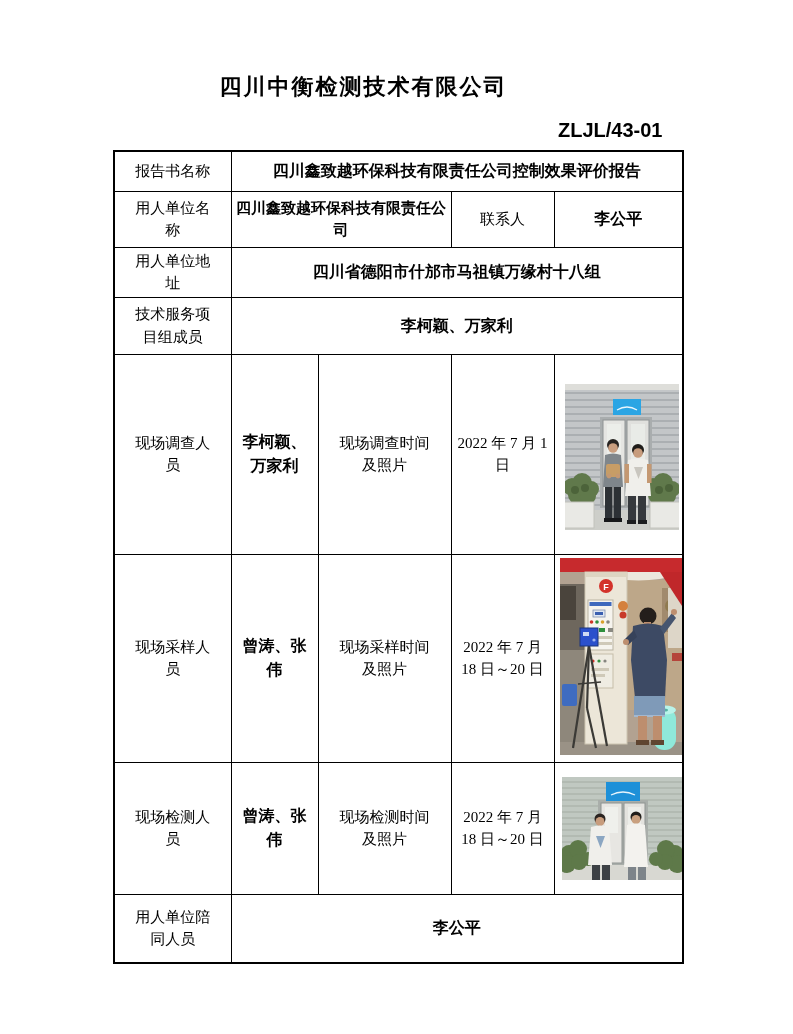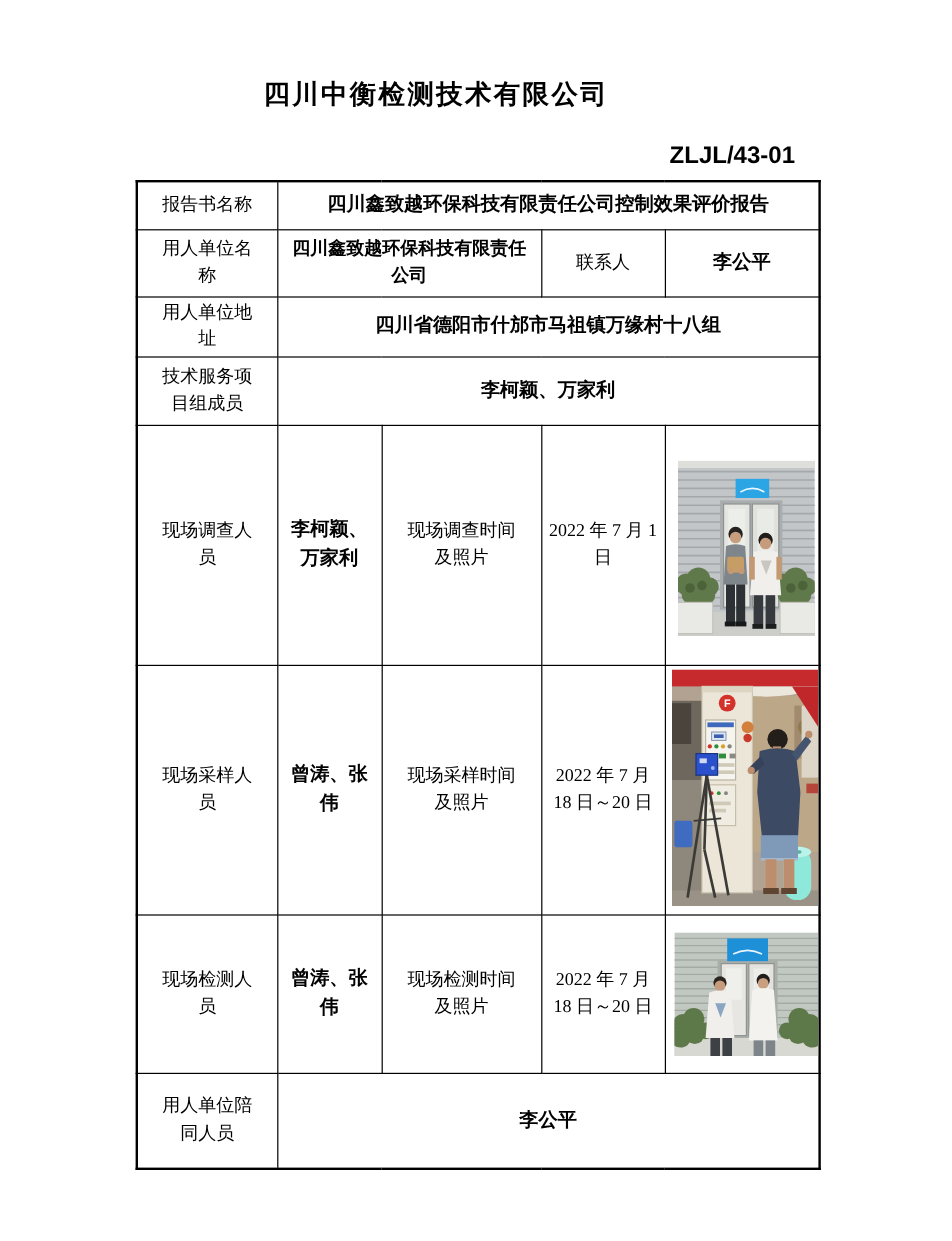--- a/index.html
+++ b/index.html
@@ -7,21 +7,21 @@
     position: relative;
     width: 793px;
     height: 1034px;
     background: #ffffff;
     color: #000;
     font-family: "Liberation Serif", "DejaVu Serif", serif;
     overflow: hidden;
   }
   .doc-title {
     position: absolute;
-    top: 64px; left: 0; width: 727px;
+    top: 72px; left: 0; width: 727px;
     text-align: center;
     font-family: Liberation Mono, monospace;
     font-weight: bold;
     font-size: 22px;
     letter-spacing: 2px;
   }
   .form-title {
     position: absolute;
     top: 112px; left: 210px;
     font-family: "Liberation Sans", "DejaVu Sans", sans-serif;
@@ -47,33 +47,33 @@
   td {
     border: 1px solid #000;
     text-align: center;
     vertical-align: middle;
     padding: 2px 18px;
     font-size: 15px;
     line-height: 1.5;
     overflow: hidden;
   }
   td.bold-val { font-weight: bold; font-size: 16px; margin-top: 7px; }
-  td.tight-val { font-weight: bold; font-size: 15px; padding: 2px 11px; }
+  td.tight-val { font-weight: bold; font-size: 15px; padding: 2px 3px; }
   td.names-cell { font-weight: bold; font-size: 16px; padding: 2px 8px; }
   td.time-cell { padding: 2px 14px; }
   td.date-cell { padding: 6px 5px; }
   td.photo-cell { padding: 0; vertical-align: top; text-align: left; }
   tr.r1 { height: 40px; }
   tr.r2 { height: 56px; }
   tr.r3 { height: 45px; }
   tr.r4 { height: 57px; }
   tr.r5 { height: 200px; }
   tr.r6 { height: 208px; }
   tr.r7 { height: 132px; }
-  tr.r8 { height: 80px; }
+  tr.r8 { height: 69px; }
   .photo { display: block; }
   .photo-wrap1 { margin: 29px 0 0 10px; width: 114px; height: 146px; }
   .photo-wrap2 { margin: 3px 0 0 5px; width: 122px; height: 197px; }
   .photo-wrap3 { margin: 14px 0 0 7px; width: 120px; height: 103px; }
 </style>
 </head>
 <body>
 
 <div class="page">
 

